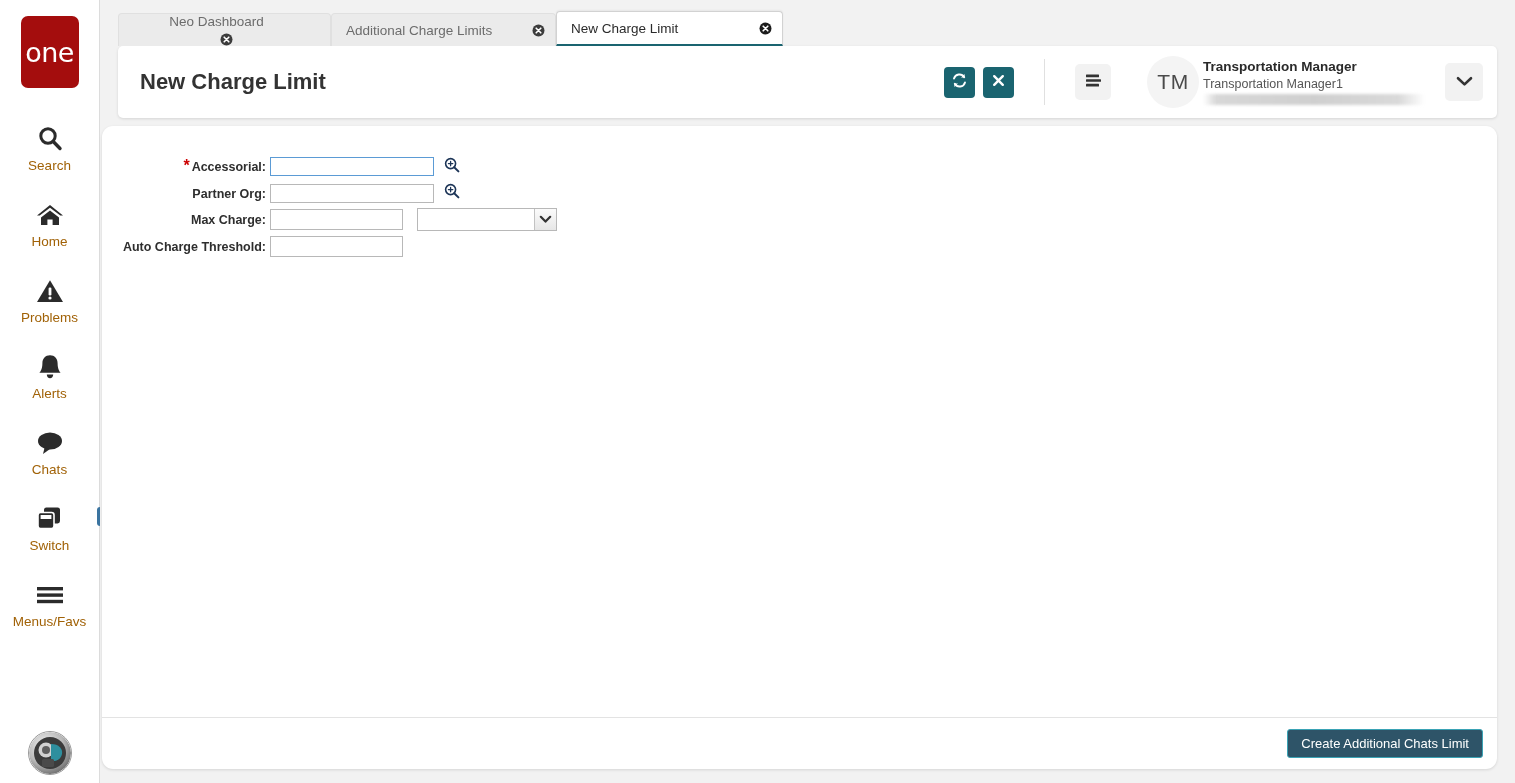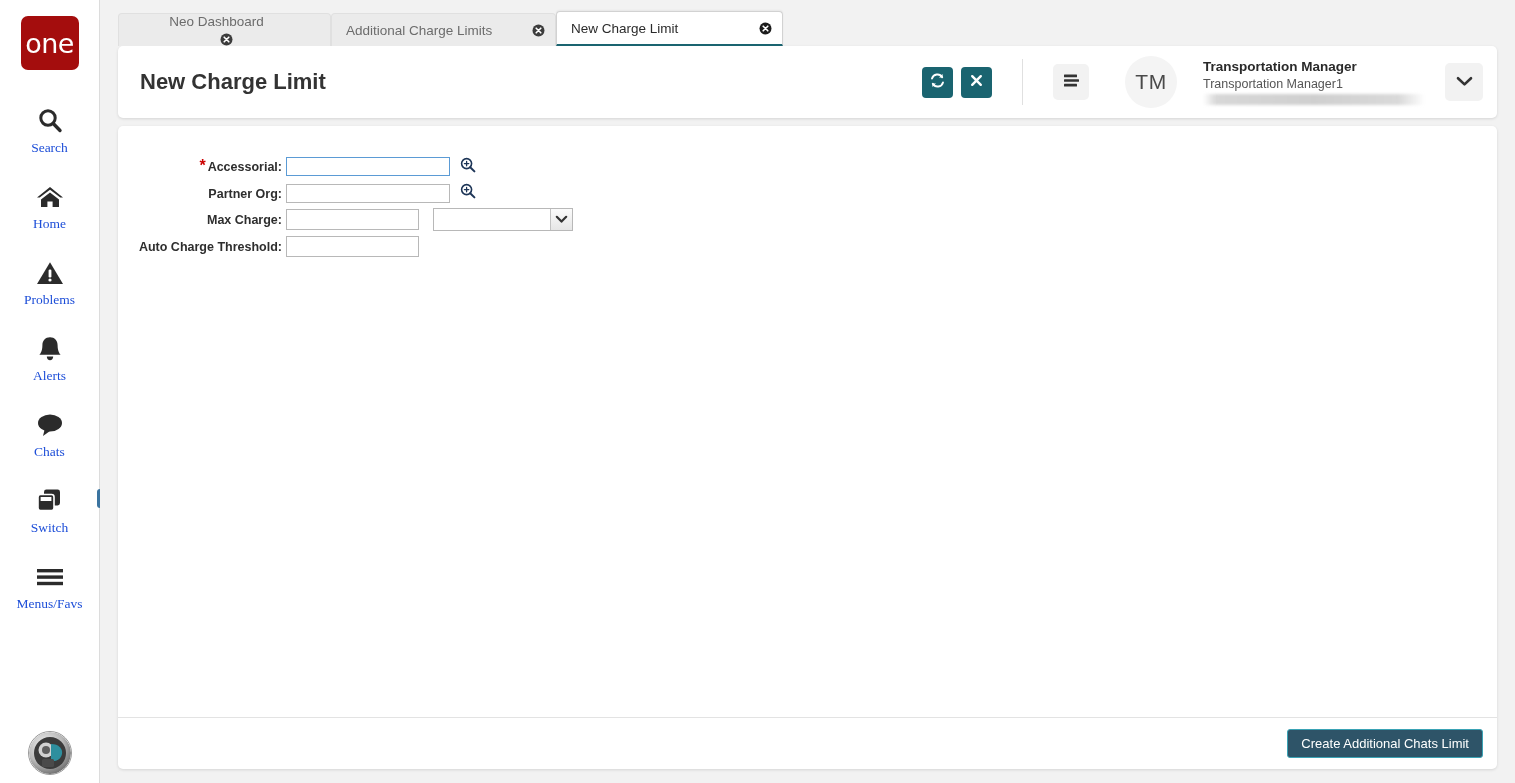--- a/index.html
+++ b/index.html
@@ -25,21 +25,21 @@
     height: 783px;
     background: #ffffff;
     border-right: 1px solid #dcdcdc;
     flex: 0 0 100px;
     position: relative;
     display: flex;
     flex-direction: column;
     align-items: center;
   }
   .logo {
-    width: 58px; height: 54px;
+    width: 58px; height: 72px;
     margin-top: 16px;
     background: #a40d0d;
     border-radius: 7px;
     display: flex;
     align-items: center;
     justify-content: center;
     color: #fff;
     font-size: 27px;
     letter-spacing: -0.5px;
     font-family: "DejaVu Sans", sans-serif;
@@ -61,22 +61,22 @@
   }
   .nav-icon {
     height: 30px;
     display: flex;
     align-items: center;
     justify-content: center;
     position: relative;
   }
   .nav-label {
     font-size: 13.5px;
-    color: #1d4ed8;
-    font-family: Liberation Serif, serif;
+    color: #a16207;
+    font-family: Liberation Sans, sans-serif;
     line-height: 1;
     margin-top: 3px;
   }
   .switch-badge {
     position: absolute;
     left: 62px;
     top: 3px;
     width: 21px; height: 19px;
     background: #3b74a0;
     border-radius: 3px;
@@ -213,21 +213,21 @@
     border-radius: 50%;
     background: #f4f4f4;
     display: flex;
     align-items: center;
     justify-content: center;
     font-size: 21px;
     color: #4a4a4a;
     flex: 0 0 52px;
     letter-spacing: 0.5px;
   }
-  .user-text { margin-left: 26px; width: 236px; }
+  .user-text { margin-left: 4px; width: 236px; }
   .user-name {
     font-size: 13.5px;
     font-weight: bold;
     color: #2a2a2a;
     line-height: 1.25;
   }
   .user-sub {
     font-size: 12.5px;
     color: #555555;
     line-height: 1.3;
@@ -251,23 +251,23 @@
     display: flex;
     align-items: center;
     justify-content: center;
     cursor: pointer;
     margin-left: 6px;
     padding: 0;
   }
 
   
   .content-card {
-    margin: 8px 18px 0 18px;
-    background: #ffffff;
-    border-radius: 5px;
+    margin: 8px 18px 0 2px;
+    background: #ffffff;
+    border-radius: 11px;
     box-shadow: 0 1px 3px rgba(0,0,0,0.12);
     flex: 1 1 auto;
     display: flex;
     flex-direction: column;
     overflow: hidden;
     margin-bottom: 14px;
     gap: 24px;
   }
   .form-area {
     flex: 1 1 auto;

